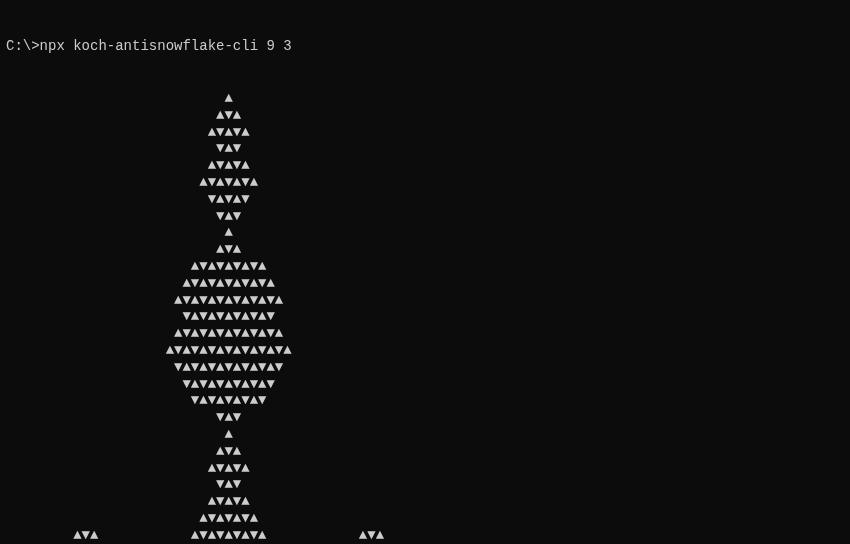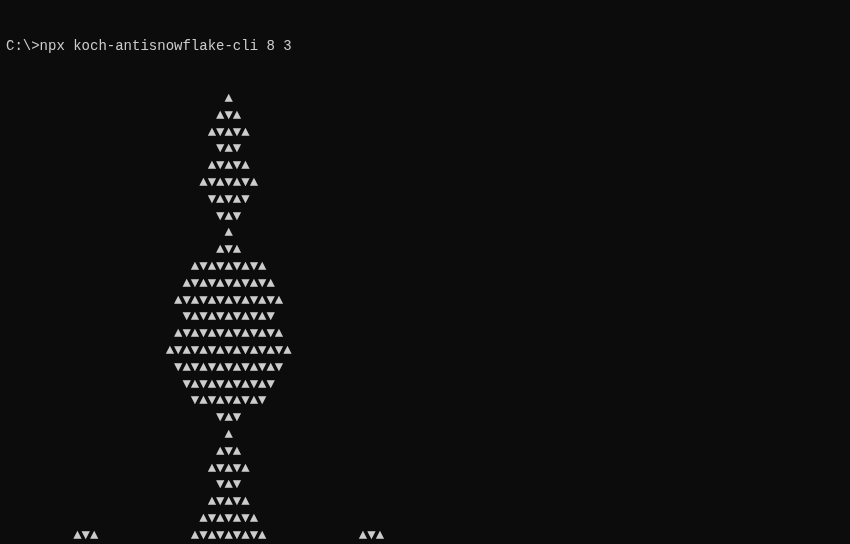--- a/index.html
+++ b/index.html
@@ -29,21 +29,21 @@
       margin: 2px 0;
     }
     @keyframes blink {
       50% { opacity: 0; }
     }
   </style>
 </head>
 <body>
 
 <div class="terminal">
-  <div class="prompt-line"><span>C:\&gt;</span><span>npx koch-antisnowflake-cli 8 3</span></div>
+  <div class="prompt-line"><span>C:\&gt;</span><span>npx koch-antisnowflake-cli 9 3</span></div>
   <div class="output" id="output-block">                          ▲
                          ▲▼▲
                         ▲▼▲▼▲
                          ▼▲▼
                         ▲▼▲▼▲
                        ▲▼▲▼▲▼▲
                         ▼▲▼▲▼
                          ▼▲▼
                           ▲
                          ▲▼▲

